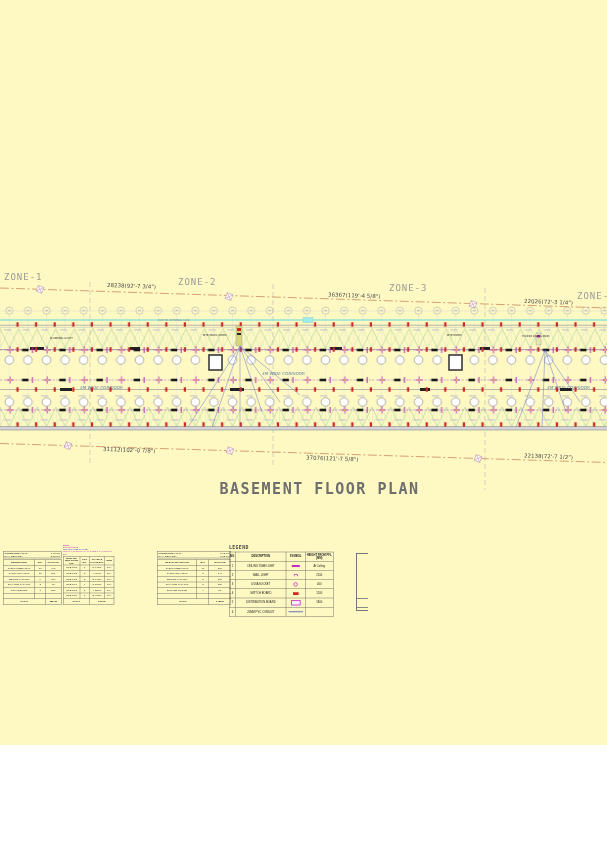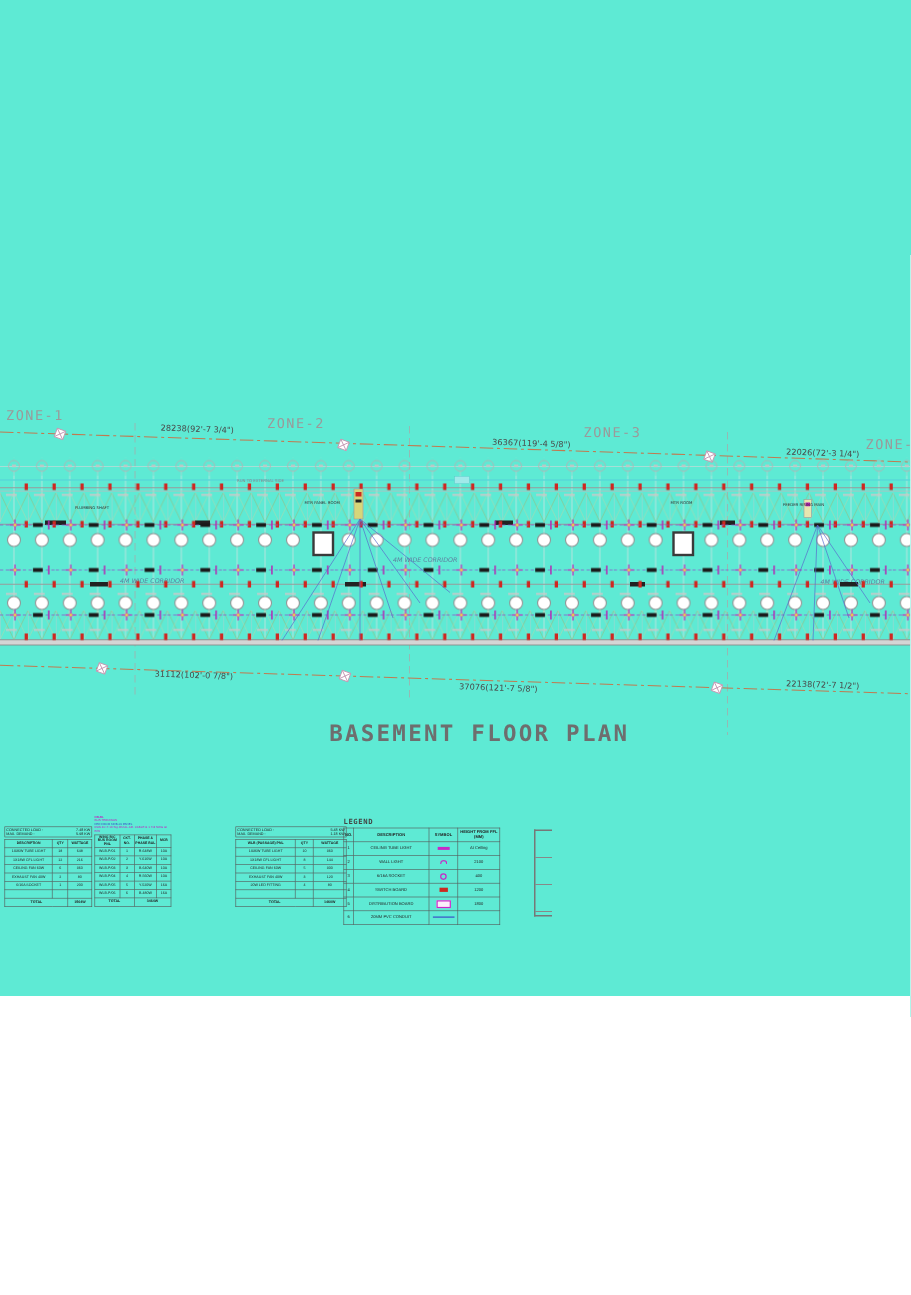--- a/index.html
+++ b/index.html
@@ -1,16 +1,16 @@
 <!DOCTYPE html>
 <html><head>
 <meta charset="utf-8">
 <style>
   html,body{margin:0;padding:0;background:#fff;}
-  #page{position:relative;width:607px;height:664px;background:#5eead4;overflow:hidden;
+  #page{position:relative;width:607px;height:745px;background:#fef9c3;overflow:hidden;
         font-family:"Liberation Sans",sans-serif;}
   .abs{position:absolute;}
   
   #plan{position:absolute;left:0;top:262px;width:607px;height:230px;}
   
   #plan-title{position:absolute;left:0;top:480px;width:607px;text-align:center;
       font-family:"DejaVu Sans Mono",monospace;font-size:15px;font-weight:bold;
       letter-spacing:1.5px;color:#6e6e6e;padding-left:16px;}
   
   .s04{transform:scale(0.4);transform-origin:0 0;}

